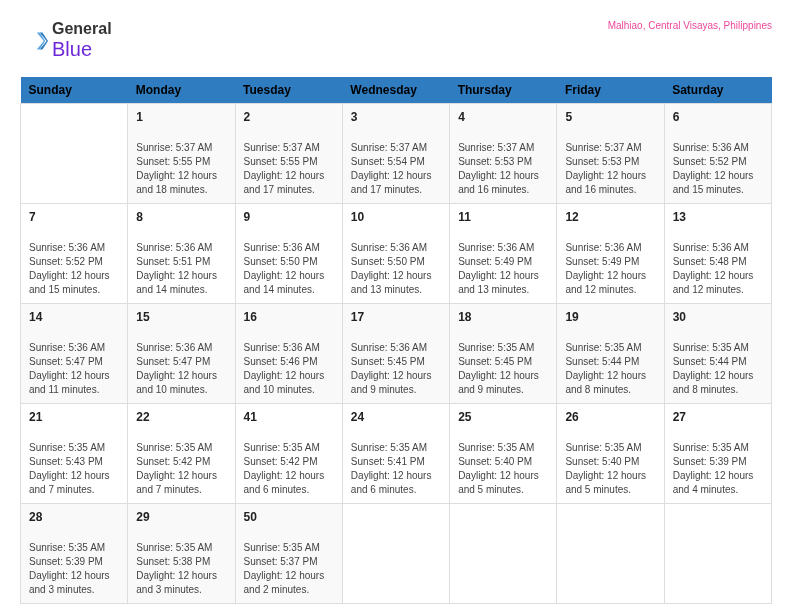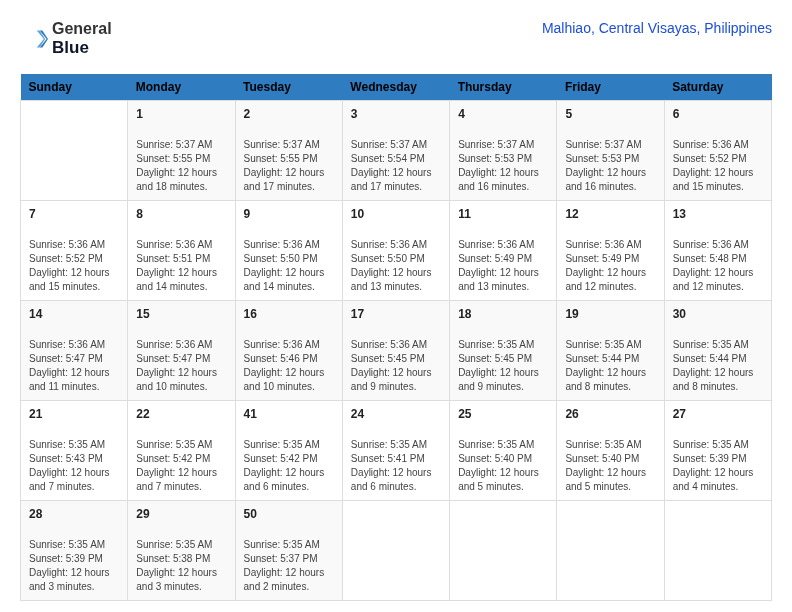--- a/index.html
+++ b/index.html
@@ -27,22 +27,22 @@
     }
     .title-block {
       text-align: right;
     }
     .month-title {
       font-size: 32px;
       font-weight: normal;
       color: #333;
     }
     .subtitle {
-      font-size: 14px;
-      color: #1d4ed8;
+      font-size: 10px;
+      color: #ec4899;
     }
     table {
       width: 100%;
       border-collapse: collapse;
       font-size: 11px;
     }
     thead tr th {
       background-color: #2f7cc1;
       color: #000000;
       text-align: left;
@@ -83,21 +83,21 @@
 <body>
 
 <div class="header">
   <div class="logo">
     <svg class="logo-icon" viewBox="0 0 40 40">
       <polygon points="28,8 38,20 28,32 32,32 40,20 32,8" fill="#2f7cc1"></polygon>
       <polygon points="24,8 34,20 24,32 28,32 36,20 28,8" fill="#5aa3e0"></polygon>
     </svg>
     <div>
       <div style="font-size:16px;font-weight:bold;color:#333;">General</div>
-      <div style="font-size:17px;font-weight:bold;color:#0f172a;">Blue</div>
+      <div style="font-size:20px;font-weight:normal;color:#6d28d9;">Blue</div>
     </div>
   </div>
   <div class="title-block">
     <div class="subtitle">Malhiao, Central Visayas, Philippines</div>
   </div>
 </div>
 
 <table>
   <thead>
     <tr>

